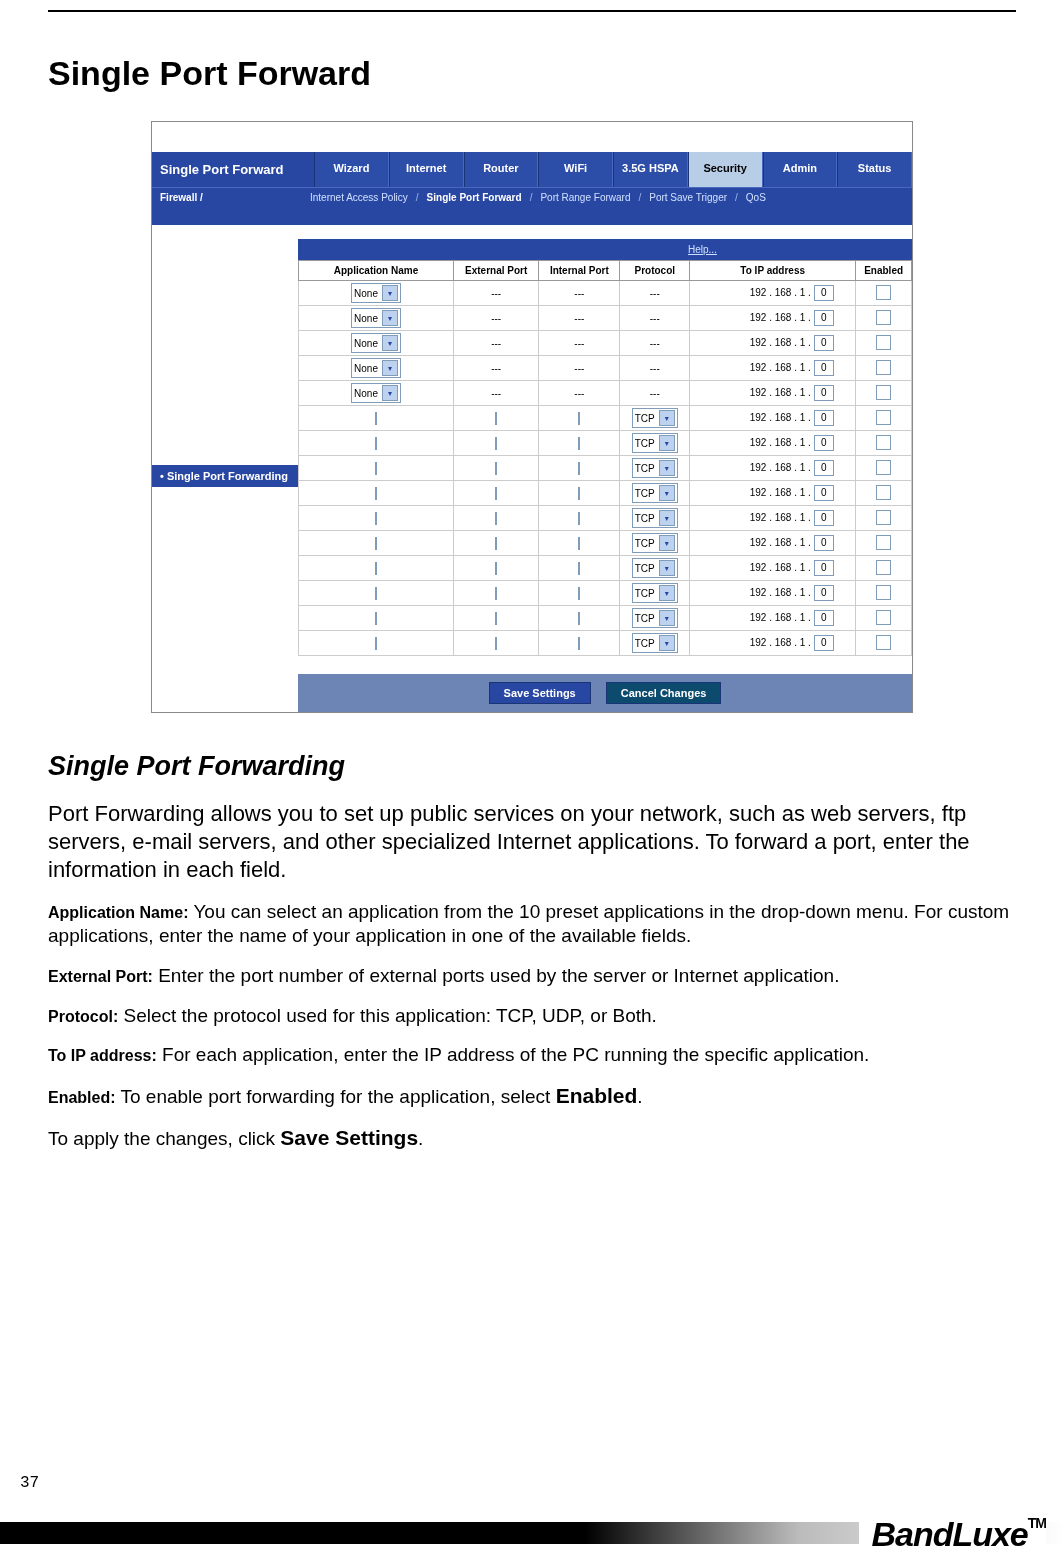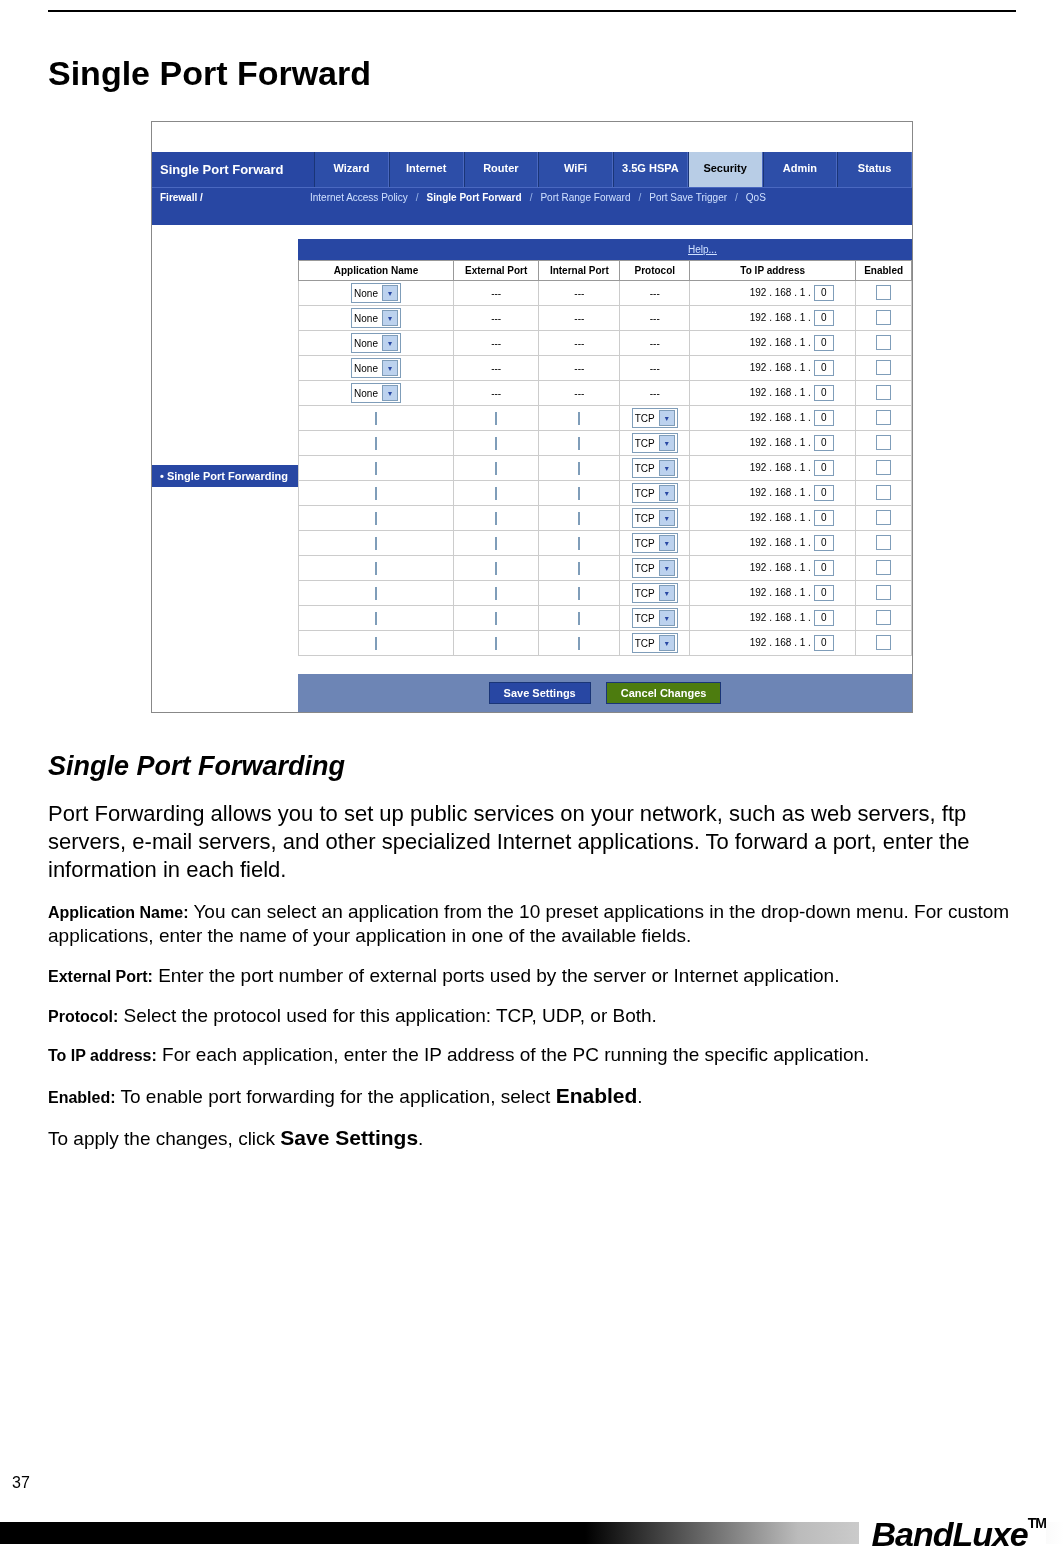--- a/index.html
+++ b/index.html
@@ -174,44 +174,45 @@
     display: inline-block;
     background: #2847a3;
     color: #fff;
     border: 1px solid #1a3577;
     padding: 4px 14px;
     font-size: 11px;
     font-weight: bold;
     margin: 0 6px;
     cursor: pointer;
   }
-  .ss-btn.light { background: #4d7c0f; color: #fff; }
+  .ss-btn.light { background: #0c4a6e; color: #fff; }
   h2.subheading {
     font-size: 27px;
     font-weight: bold;
     font-style: italic;
     margin: 38px 48px 0 48px;
   }
   .body-text {
     font-size: 22px;
     margin: 18px 48px 8px 48px;
     line-height: 1.28;
   }
   .para {
     margin: 16px 48px 0 48px;
     line-height: 1.25;
   }
   .para .lead { font-size: 16px; font-weight: bold; }
   .para .rest { font-size: 19px; }
   .para .rest .strong { font-weight: bold; font-size: 21px; }
   .page-num {
     position: absolute;
-    left: 12px;
+    left: 20px;
     bottom: 70px;
     font-size: 16px;
+    font-family: Liberation Mono, monospace;
   }
   .footer-bar {
     position: absolute;
     left: 0; bottom: 0;
     width: 1064px;
     height: 58px;
   }
   .footer-grad {
     position: absolute;
     left: 0; bottom: 18px;

